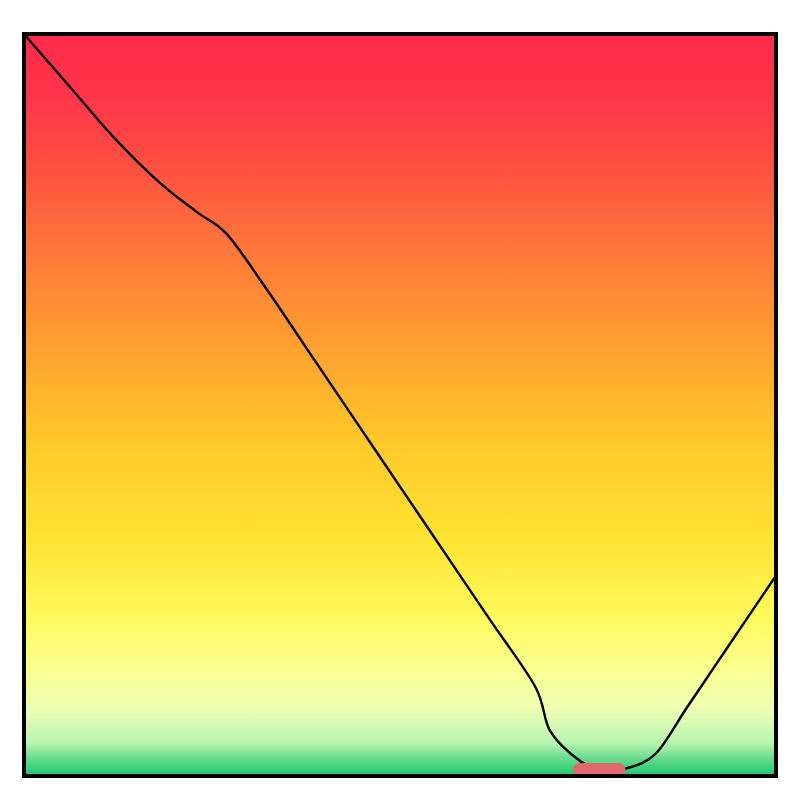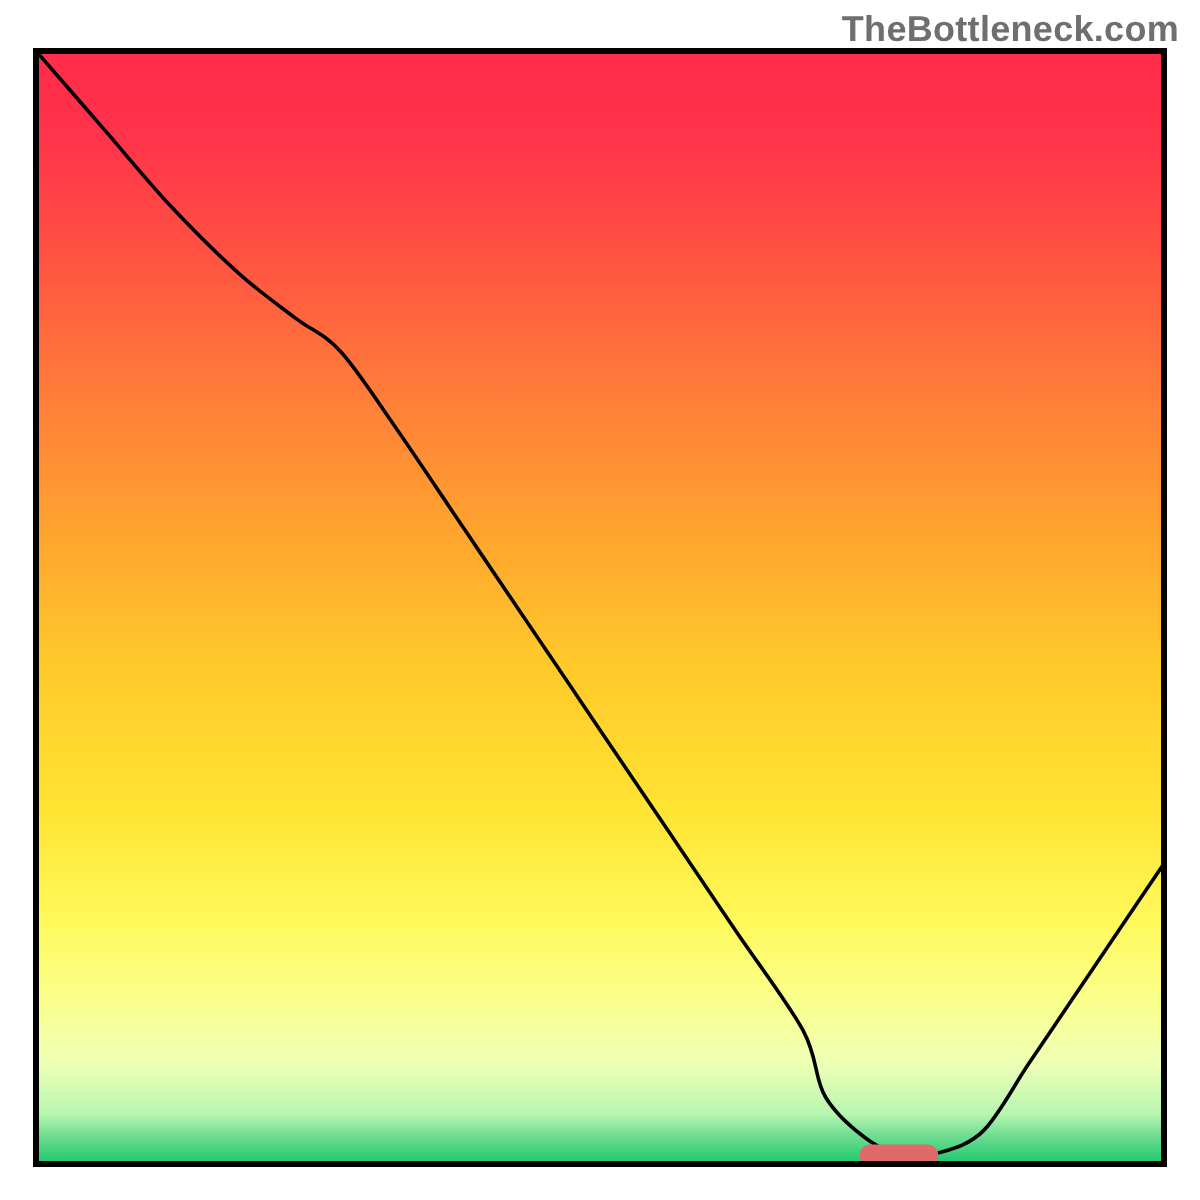--- a/index.html
+++ b/index.html
@@ -28,21 +28,20 @@
   svg.plot {
     position: absolute;
     left: 0;
     top: 0;
   }
 </style>
 </head>
 <body>
 
 <div class="chart-container">
-  <div class="watermark">TheBottleneck.com</div>
 
   <svg class="plot" width="800" height="800" viewBox="0 0 800 800">
     <defs>
       <linearGradient id="bg-grad" x1="0" y1="0" x2="0" y2="1">
           <stop offset="0%" stop-color="#ff2b4a"></stop>
           <stop offset="8%" stop-color="#ff344a"></stop>
           <stop offset="18%" stop-color="#ff5142"></stop>
           <stop offset="30%" stop-color="#ff7a3a"></stop>
           <stop offset="42%" stop-color="#ffa030"></stop>
           <stop offset="55.00000000000001%" stop-color="#ffc92a"></stop>

